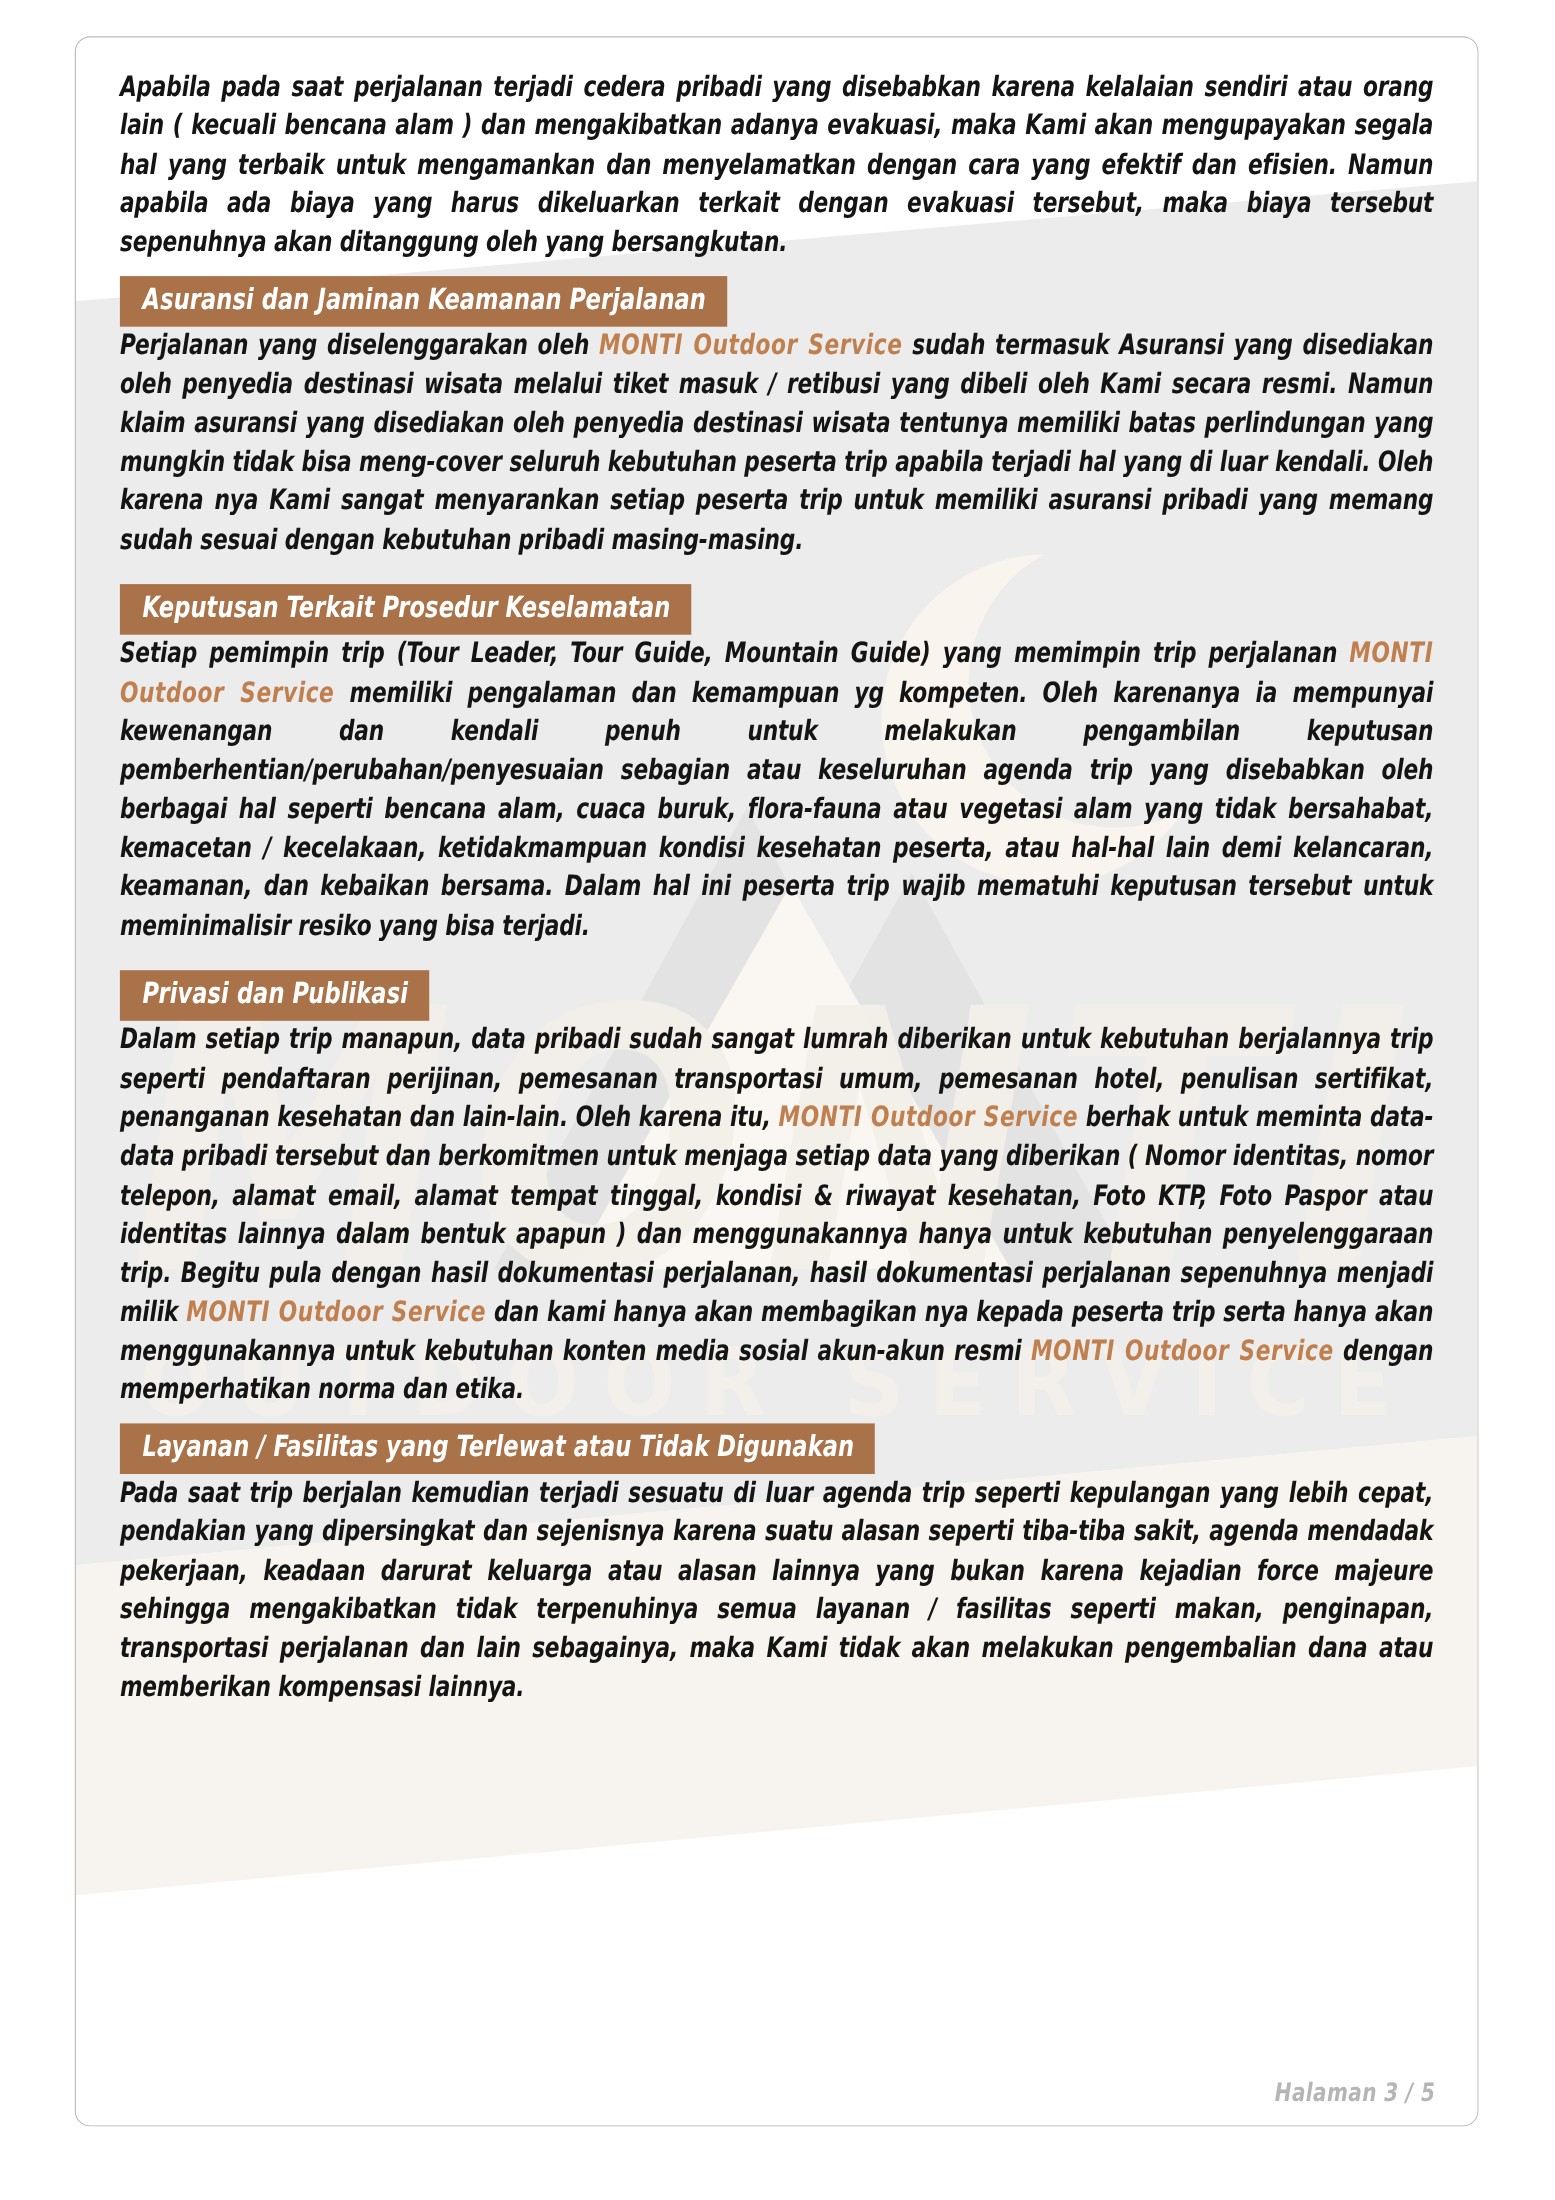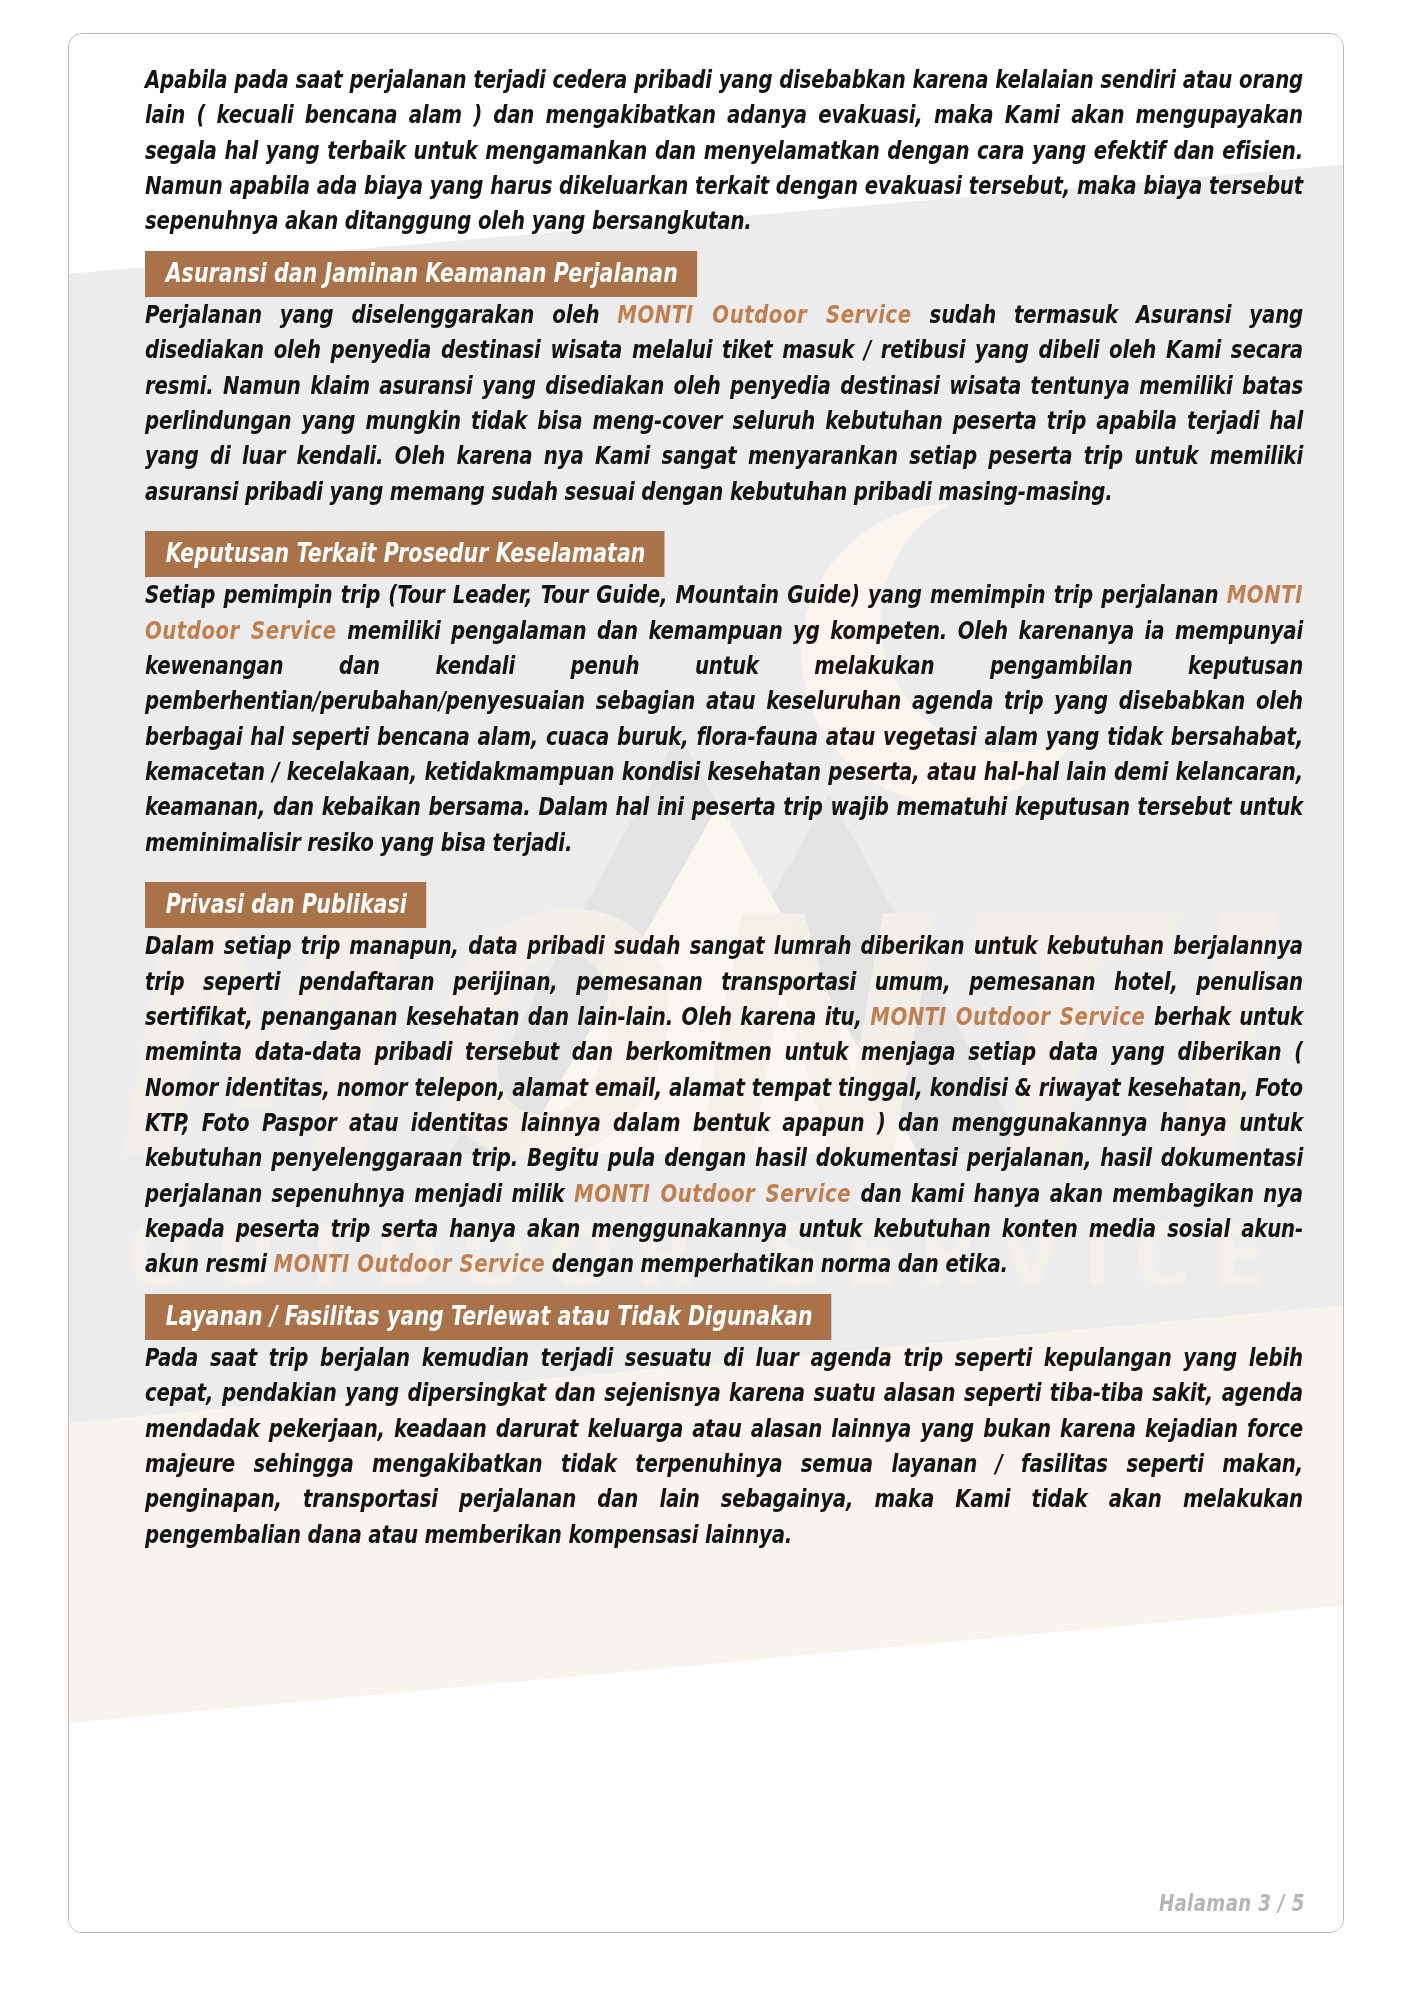--- a/index.html
+++ b/index.html
@@ -36,21 +36,20 @@
     pointer-events: none;
     z-index: 0;
   }
   #watermark svg { display: block; }
 
   
   #content {
     position: relative;
     z-index: 2;
     padding: 28px 40px 0 40px;
-    margin-left: 36px;
   }
 
   .para {
     font-family: "DejaVu Sans Condensed", "Liberation Sans Narrow", "Liberation Sans", sans-serif;
     font-weight: 700;
     font-style: italic;
     font-size: 25.5px;
     line-height: 1.385;
     color: #141414;
     text-align: justify;

